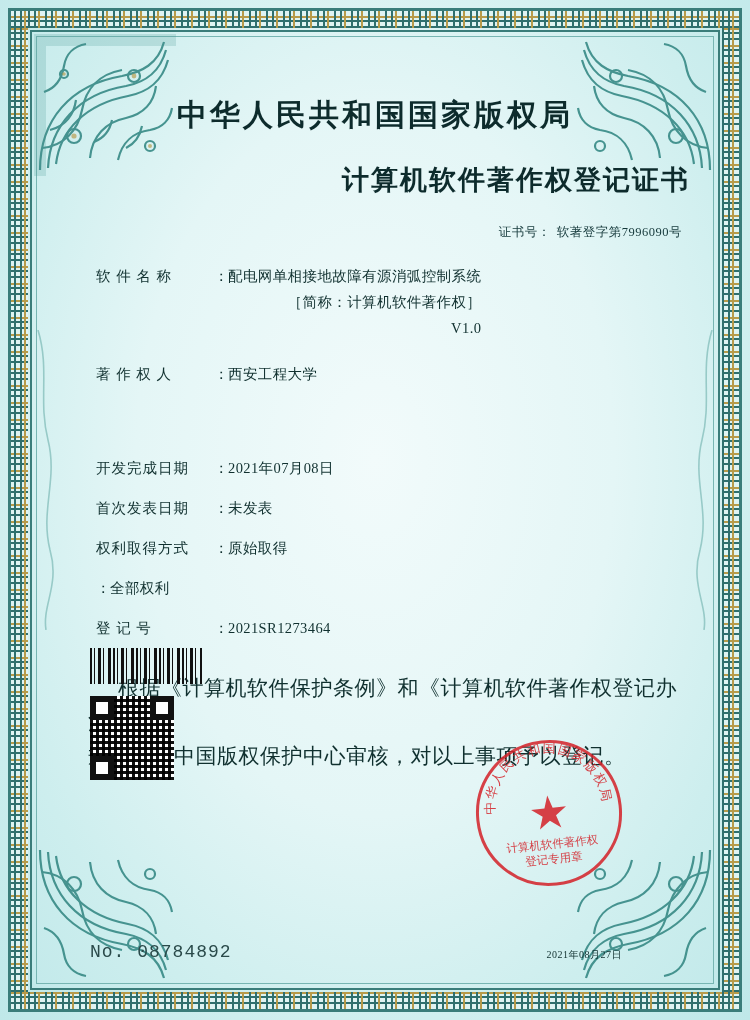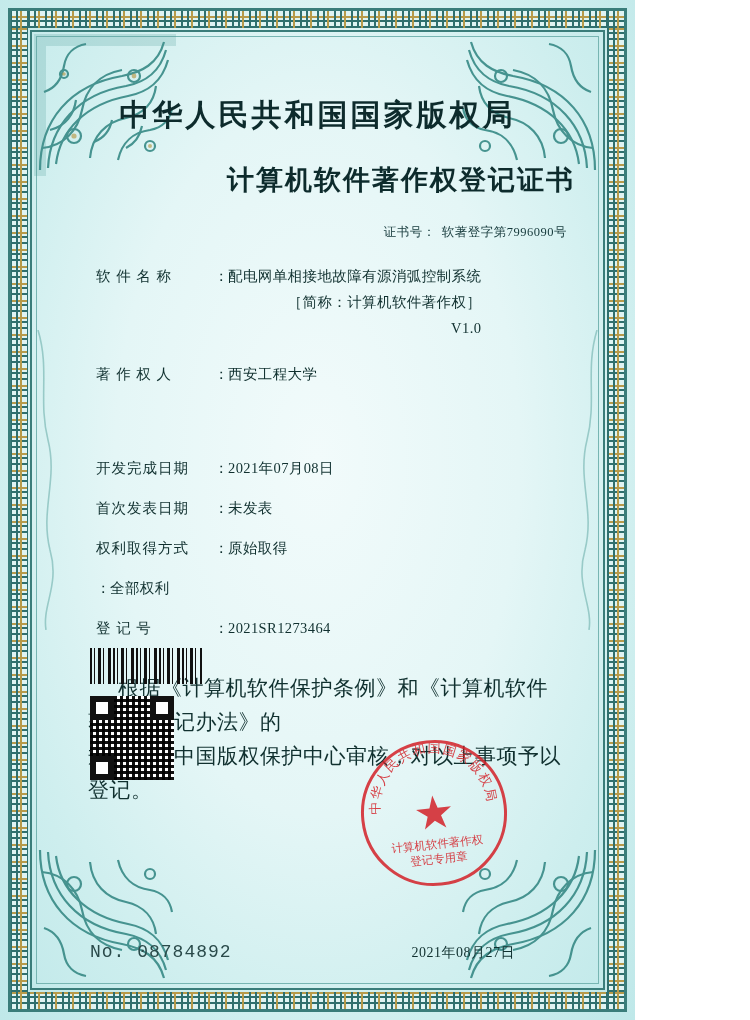--- a/index.html
+++ b/index.html
@@ -9,21 +9,21 @@
   }
   body {
     width: 750px;
     height: 1020px;
     overflow: hidden;
     font-family: "Liberation Serif", "DejaVu Serif", serif;
   }
 
   .certificate {
     position: relative;
-    width: 635px;
+    width: 750px;
     height: 1020px;
     box-sizing: border-box;
     background:
       radial-gradient(ellipse at 50% 45%, #f2fbfb 0%, #e4f6f6 45%, #cdeeee 75%, #bfe8e9 100%);
     overflow: hidden;
     padding-left: 12px;
   }
 
   
   .border-outer {
@@ -269,23 +269,23 @@
     position: absolute;
     left: 90px;
     bottom: 58px;
     font-size: 18px;
     color: #2a4a4a;
     letter-spacing: 1px;
     font-family: "Liberation Mono", "DejaVu Sans Mono", monospace;
   }
   .footer-date {
     position: absolute;
-    right: 120px;
+    right: 128px;
     bottom: 58px;
-    font-size: 14px;
+    font-size: 10px;
     color: #10302f;
     letter-spacing: .5px;
   }
 </style>
 </head>
 <body>
 
 <div class="certificate">
 
   <div class="border-outer"></div>

